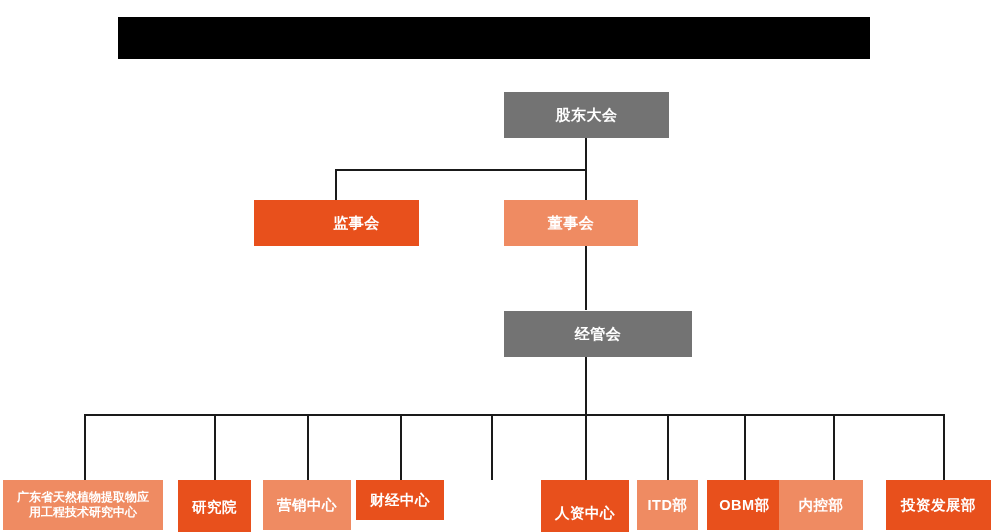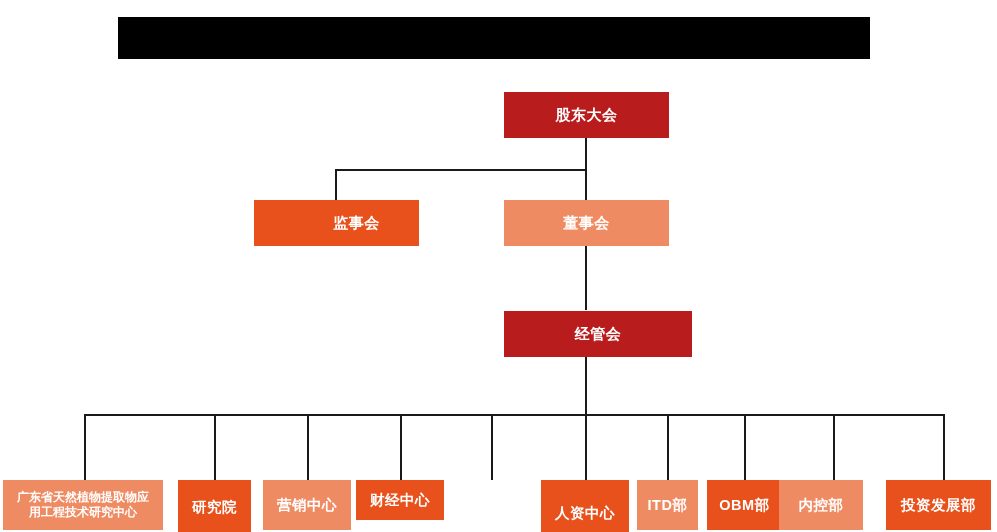--- a/index.html
+++ b/index.html
@@ -45,21 +45,21 @@
     color: #ffffff;
     font-weight: bold;
     letter-spacing: 0.5px;
     z-index: 3;
   }
   .node-label {
     display: block;
     white-space: pre-line;
     line-height: 1.28;
   }
-  .tone-bright { background: #b91c1c; }
+  .tone-bright { background: #737373; }
   .tone-deep   { background: #e8501c; }
   .tone-light  { background: #ef8b62; }
 
   
   .lvl-top  { font-size: 15px; }
   .lvl-mid  { font-size: 15px; }
   
   .dept     { font-size: 14.5px; }
   .dept-wrap { font-size: 12px; font-weight: bold; letter-spacing: 0px; }
 
@@ -106,21 +106,21 @@
   <div class="line line-v" style="left:833px; top:414px; height:66px;"></div>
   <div class="line line-v" style="left:943px; top:414px; height:66px;"></div>
 
   <div class="node lvl-top tone-bright" style="left:504px; top:92px; width:165px; height:46px;">
     <span class="node-label">股东大会</span>
   </div>
 
   <div class="node lvl-mid tone-deep" style="left:254px; top:200px; width:165px; height:46px;padding-left:40px;">
     <span class="node-label">监事会</span>
   </div>
-  <div class="node lvl-mid tone-light" style="left:504px; top:200px; width:165px; height:46px;justify-content:center;">
+  <div class="node lvl-mid tone-light" style="left:504px; top:200px; width:134px; height:46px;justify-content:center;">
     <span class="node-label">董事会</span>
   </div>
 
   <div class="node lvl-mid tone-bright" style="left:504px; top:311px; width:188px; height:46px;">
     <span class="node-label">经管会</span>
   </div>
 
   <div class="node dept-wrap tone-light" style="left:3px; top:480px; width:160px; height:50px;">
     <span class="node-label">广东省天然植物提取物应
 用工程技术研究中心</span>

